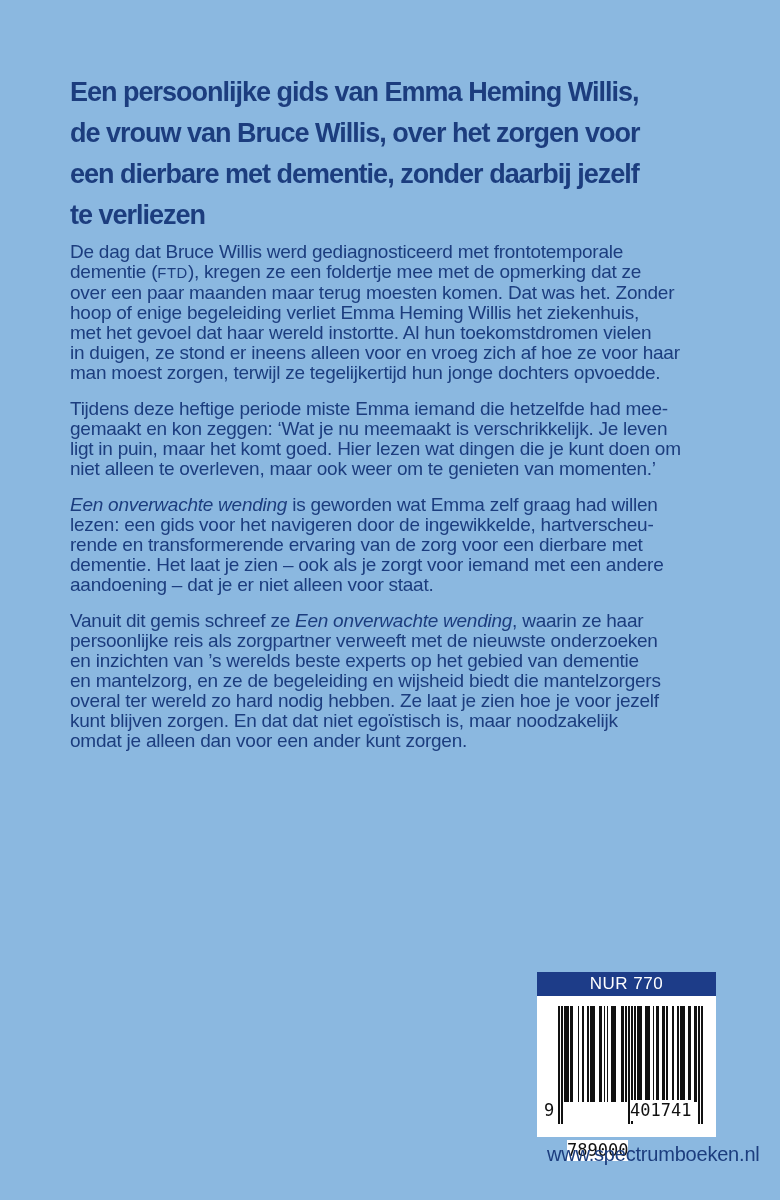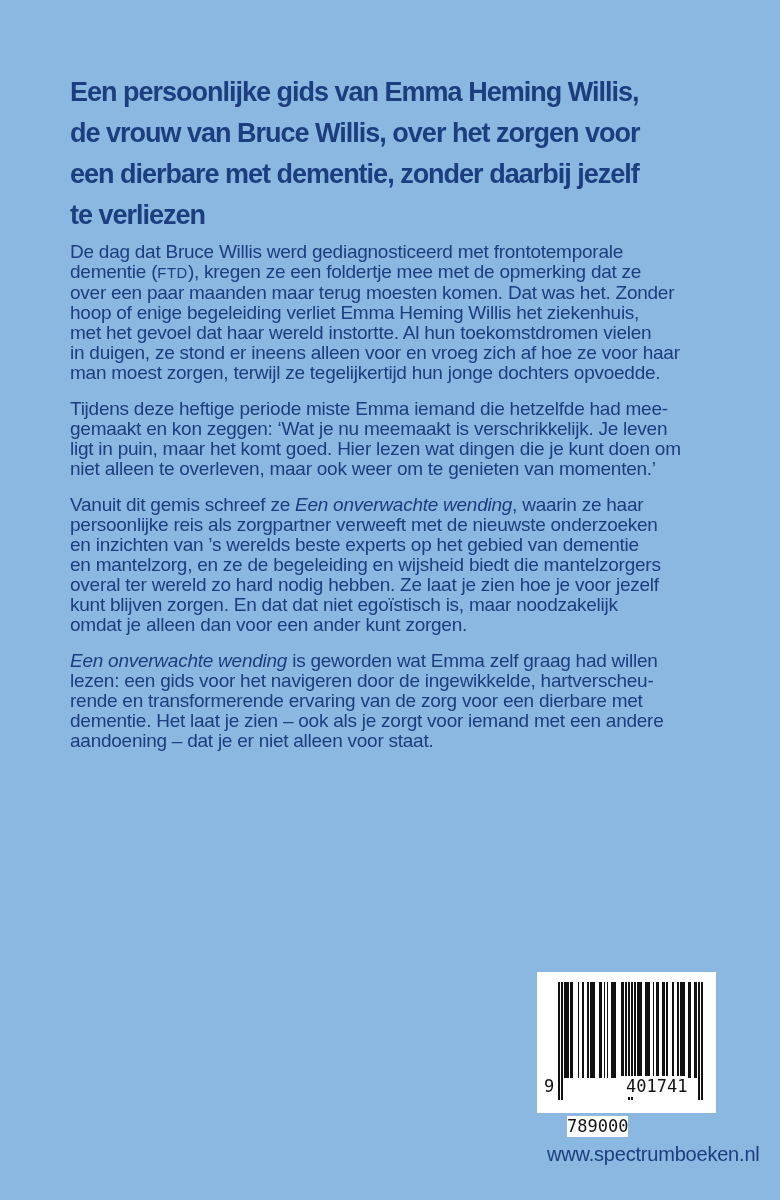--- a/index.html
+++ b/index.html
@@ -70,21 +70,21 @@
     position:absolute;
     top:104px;
     font-family:"DejaVu Sans Mono",monospace;
     font-size:17px;
     color:#111111;
     background:#ffffff;
     line-height:21px;
   }
   .ean-digit.d0{left:7px;}
   .ean-digit.d1{left:30px;margin-top:40px;}
-  .ean-digit.d2{left:81px;padding-left:8px;}
+  .ean-digit.d2{left:93px;}
   .website{
     position:absolute;
     left:547px;top:1143px;
     font-size:20px;
     letter-spacing:-0.2px;
     color:var(--ink);
     text-align:center;
   }
 </style>
 </head>
@@ -100,36 +100,39 @@
 dementie (</span><span class="seg-smallcaps">FTD</span><span class="seg-normal">), kregen ze een foldertje mee met de opmerking dat ze
 over een paar maanden maar terug moesten komen. Dat was het. Zonder
 hoop of enige begeleiding verliet Emma Heming Willis het ziekenhuis,
 met het gevoel dat haar wereld instortte. Al hun toekomstdromen vielen
 in duigen, ze stond er ineens alleen voor en vroeg zich af hoe ze voor haar
 man moest zorgen, terwijl ze tegelijkertijd hun jonge dochters opvoedde.</span></p>
       <p class="para"><span class="seg-normal">Tijdens deze heftige periode miste Emma iemand die hetzelfde had mee-
 gemaakt en kon zeggen: ‘Wat je nu meemaakt is verschrikkelijk. Je leven
 ligt in puin, maar het komt goed. Hier lezen wat dingen die je kunt doen om
 niet alleen te overleven, maar ook weer om te genieten van momenten.’</span></p>
+      <p class="para"><span class="seg-italic">Een onverwachte wending</span><span class="seg-normal"> is geworden wat Emma zelf graag had willen
+lezen: een gids voor het navigeren door de ingewikkelde, hartverscheu-
+rende en transformerende ervaring van de zorg voor een dierbare met
+dementie. Het laat je zien – ook als je zorgt voor iemand met een andere
+aandoening – dat je er niet alleen voor staat.</span></p>
       <p class="para"><span class="seg-normal">Vanuit dit gemis schreef ze </span><span class="seg-italic">Een onverwachte wending</span><span class="seg-normal">, waarin ze haar
 persoonlijke reis als zorgpartner verweeft met de nieuwste onderzoeken
 en inzichten van ’s werelds beste experts op het gebied van dementie
 en mantelzorg, en ze de begeleiding en wijsheid biedt die mantelzorgers
 overal ter wereld zo hard nodig hebben. Ze laat je zien hoe je voor jezelf
 kunt blijven zorgen. En dat dat niet egoïstisch is, maar noodzakelijk
 omdat je alleen dan voor een ander kunt zorgen.</span></p>
-      <p class="para"><span class="seg-italic">Een onverwachte wending</span><span class="seg-normal"> is geworden wat Emma zelf graag had willen
-lezen: een gids voor het navigeren door de ingewikkelde, hartverscheu-
-rende en transformerende ervaring van de zorg voor een dierbare met
-dementie. Het laat je zien – ook als je zorgt voor iemand met een andere
-aandoening – dat je er niet alleen voor staat.</span></p>
     </div>
 </div>
 
 <div class="barcode-block">
+  <div class="nur-band">
+    <span>NUR 770</span>
+  </div>
   <div class="barcode-box">
     <svg viewBox="0 0 95 118" preserveAspectRatio="none" shape-rendering="crispEdges">
         <rect x="0" y="0" width="1" height="118" fill="#111111"></rect>
         <rect x="2" y="0" width="1" height="118" fill="#111111"></rect>
         <rect x="4" y="0" width="3" height="96" fill="#111111"></rect>
         <rect x="8" y="0" width="2" height="96" fill="#111111"></rect>
         <rect x="13" y="0" width="1" height="96" fill="#111111"></rect>
         <rect x="16" y="0" width="1" height="96" fill="#111111"></rect>
         <rect x="19" y="0" width="1" height="96" fill="#111111"></rect>
         <rect x="21" y="0" width="3" height="96" fill="#111111"></rect>

